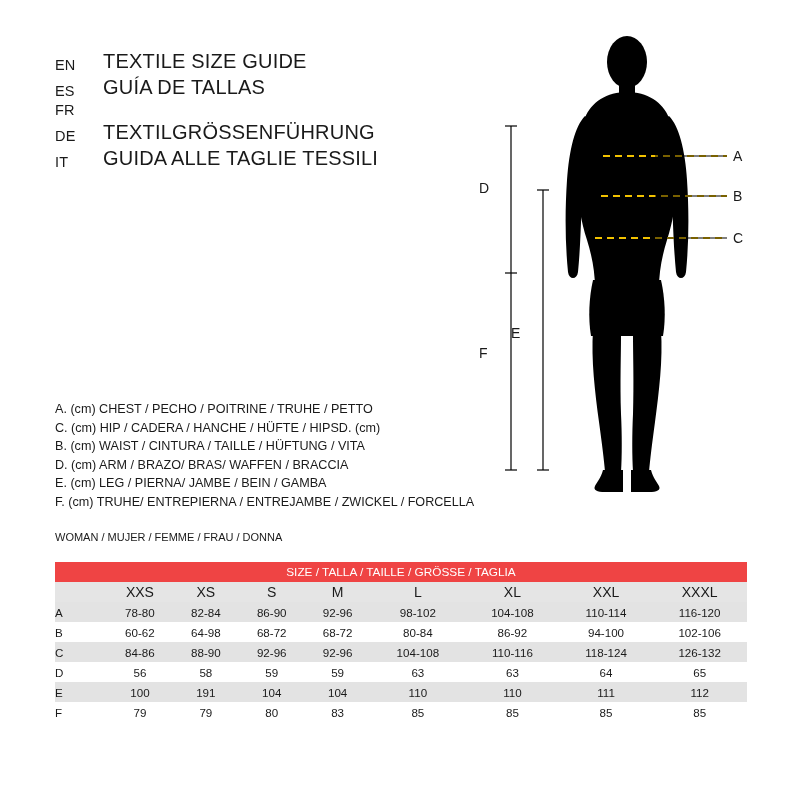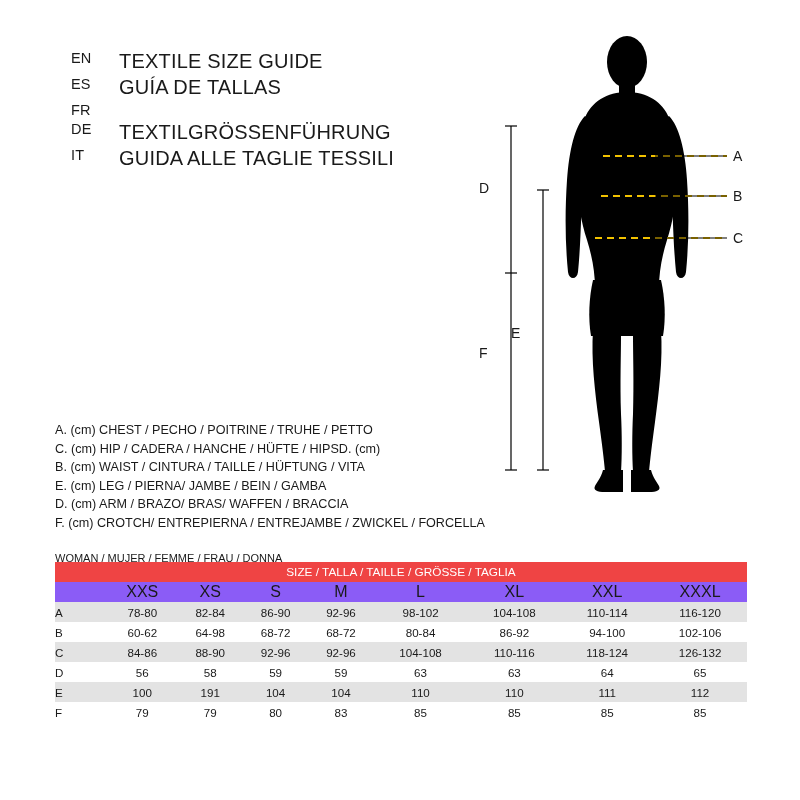--- a/index.html
+++ b/index.html
@@ -18,41 +18,39 @@
 
   
   .title-block {
     position: absolute;
     left: 55px;
     top: 50px;
     width: 420px;
   }
   .title-row {
     display: flex;
-    align-items: flex-start;
+    align-items: flex-end;
     margin-bottom: 3px;
-    margin-left: 16px;
   }
   .title-lang {
     width: 48px;
     font-size: 14.5px;
     letter-spacing: .2px;
   }
   .title-text {
     font-size: 20px;
     letter-spacing: .2px;
   }
 
   
   .legend-block {
     position: absolute;
     left: 55px;
     top: 400px;
     width: 520px;
-    margin-top: 21px;
   }
   .legend-line {
     font-size: 12.6px;
     line-height: 18.6px;
     white-space: nowrap;
   }
   .legend-gender {
     font-size: 11px;
     line-height: 18.6px;
     margin-top: 16px;
@@ -91,22 +89,22 @@
     background: #ef4444;
     color: #ffffff;
   }
   .row-head td {
     text-align: left;
     padding-left: 8px;
     font-size: 11.8px;
     height: 21px;
   }
   .row-cols td {
-    background: #8b5cf6;
-    font-size: 16px;
+    background: #e5e5e5;
+    font-size: 14px;
     height: 22px;
   }
   .row-alt td { background: #e3e3e3; }
   .row-plain td { background: #ffffff; }
   .col-label {
     text-align: left !important;
     padding-left: 8px;
     width: 52px;
   }
 </style>
@@ -211,23 +209,23 @@
       <line x1="50" y1="440" x2="62" y2="440"></line>
     </g>
     <text x="24" y="328" font-family="Liberation Sans, sans-serif" font-size="14" fill="#1a1a1a">F</text>
   </svg>
 </div>
 
 <div class="legend-block">
   <div class="legend-line">A. (cm) CHEST / PECHO / POITRINE / TRUHE / PETTO</div>
   <div class="legend-line">C. (cm) HIP / CADERA / HANCHE / HÜFTE / HIPSD. (cm)</div>
   <div class="legend-line">B. (cm) WAIST / CINTURA / TAILLE / HÜFTUNG / VITA</div>
+  <div class="legend-line">D. (cm) ARM / BRAZO/ BRAS/ WAFFEN / BRACCIA</div>
   <div class="legend-line">E. (cm) LEG / PIERNA/ JAMBE / BEIN / GAMBA</div>
-  <div class="legend-line">D. (cm) ARM / BRAZO/ BRAS/ WAFFEN / BRACCIA</div>
-  <div class="legend-line">F. (cm) CROTCH/ ENTREPIERNA / ENTREJAMBE / ZWICKEL / FORCELLA</div>
+  <div class="legend-line">F. (cm) TRUHE/ ENTREPIERNA / ENTREJAMBE / ZWICKEL / FORCELLA</div>
   <div class="legend-gender">WOMAN / MUJER / FEMME / FRAU / DONNA</div>
 </div>
 
 <div class="table-wrap">
   <table class="size-table">
     <tbody>
       <tr class="row-head">
         <td colspan="9">SIZE / TALLA / TAILLE / GRÖSSE / TAGLIA</td>
       </tr>
       <tr class="row-cols">

